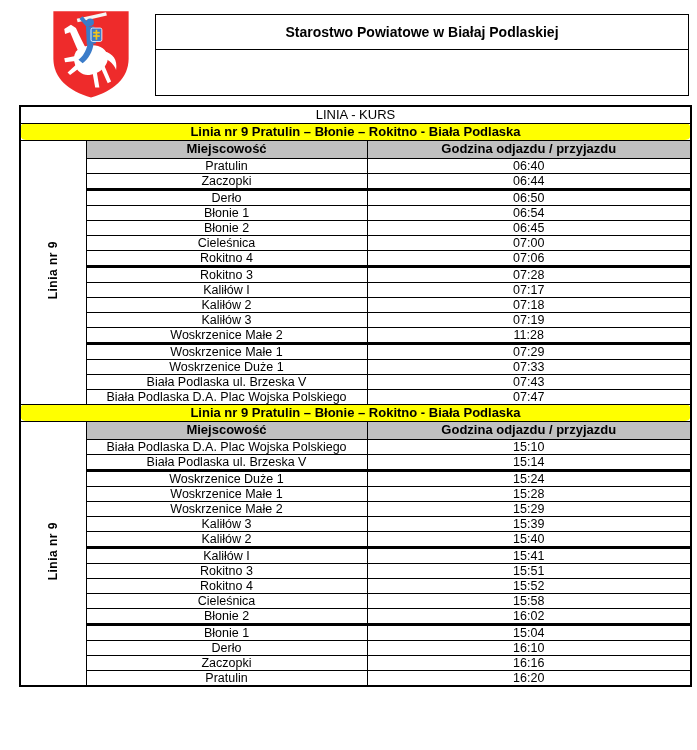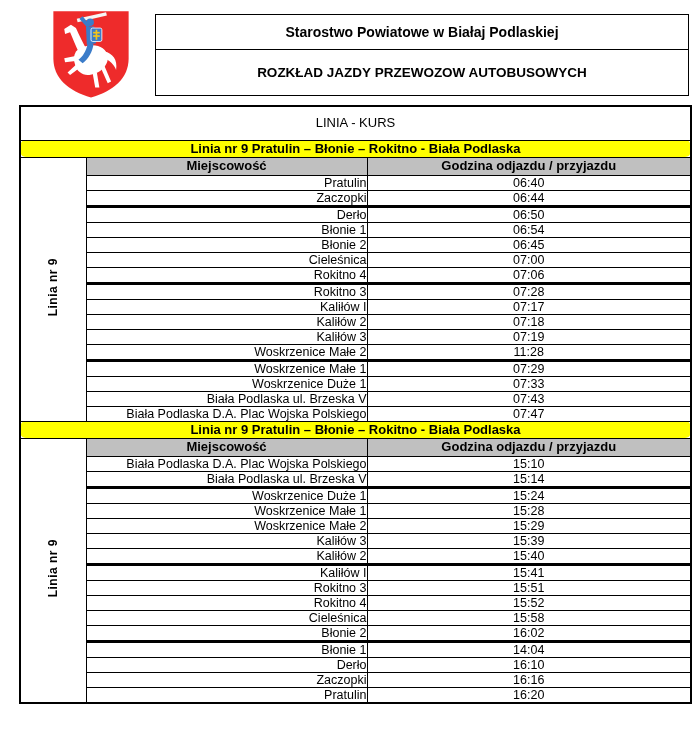--- a/index.html
+++ b/index.html
@@ -45,38 +45,38 @@
     height: 15px;
     line-height: 14px;
     overflow: hidden;
     white-space: nowrap;
   }
   col.c-line  { width: 66px; }
   col.c-place { width: 281px; }
   col.c-time  { width: 324px; }
 
   tr.linia-kurs td {
-    height: 34px; text-align: center; font-weight: normal; font-size: 13px;
+    height: 17px; text-align: center; font-weight: normal; font-size: 13px;
   }
   tr.band td {
     background: var(--band, #FFFF00);
     height: 17px; text-align: center; font-weight: bold; font-size: 13px; border-radius: 6px;
   }
   tr.cols th {
     background: var(--hdr, #C0C0C0);
     height: 18px; text-align: center; font-weight: bold; font-size: 13px;
   }
   td.vcell { text-align: center; vertical-align: middle; background: #fff; }
   .vtext {
     writing-mode: vertical-rl;
     transform: rotate(180deg);
     font-weight: bold; font-size: 12px; letter-spacing: 0.5px;
     display: inline-block;
   }
-  td.place { text-align: right; padding-left: 0; }
+  td.place { text-align: center; padding-left: 0; }
   td.time  { text-align: center; }
   tr.thick td { border-bottom: 3px solid #000; }
 </style>
 </head>
 <body style="--band: #FFFF00; --hdr: #C0C0C0;">
 
 <div class="crest">
   <svg viewBox="0 0 100 110" xmlns="http://www.w3.org/2000/svg" aria-hidden="true">
 
     <path d="M5,4 H95 V60 C95,84 77,99 50,107 C23,99 5,84 5,60 Z" fill="#EE2B2B"></path>
@@ -107,21 +107,20 @@
       <rect x="52.5" y="32.5" width="8" height="2"></rect>
     </g>
   </svg>
 </div>
 
 <div class="hbox1">
   <span>Starostwo Powiatowe w Białaj Podlaskiej</span>
 </div>
 
 <div class="hbox2">
-  <span>ROZKŁAD JAZDY PRZEWOZOW AUTOBUSOWYCH</span>
 </div>
 
 <table class="timetable">
   <colgroup>
     <col class="c-line">
       <col class="c-place">
       <col class="c-time">
   </colgroup>
 
   <tbody>
@@ -258,21 +257,21 @@
       <tr>
         <td class="place">Cieleśnica</td>
         <td class="time">15:58</td>
       </tr>
       <tr class="thick">
         <td class="place">Błonie 2</td>
         <td class="time">16:02</td>
       </tr>
       <tr>
         <td class="place">Błonie 1</td>
-        <td class="time">14:04</td>
+        <td class="time">15:04</td>
       </tr>
       <tr>
         <td class="place">Derło</td>
         <td class="time">16:10</td>
       </tr>
       <tr>
         <td class="place">Zaczopki</td>
         <td class="time">16:16</td>
       </tr>
       <tr>

